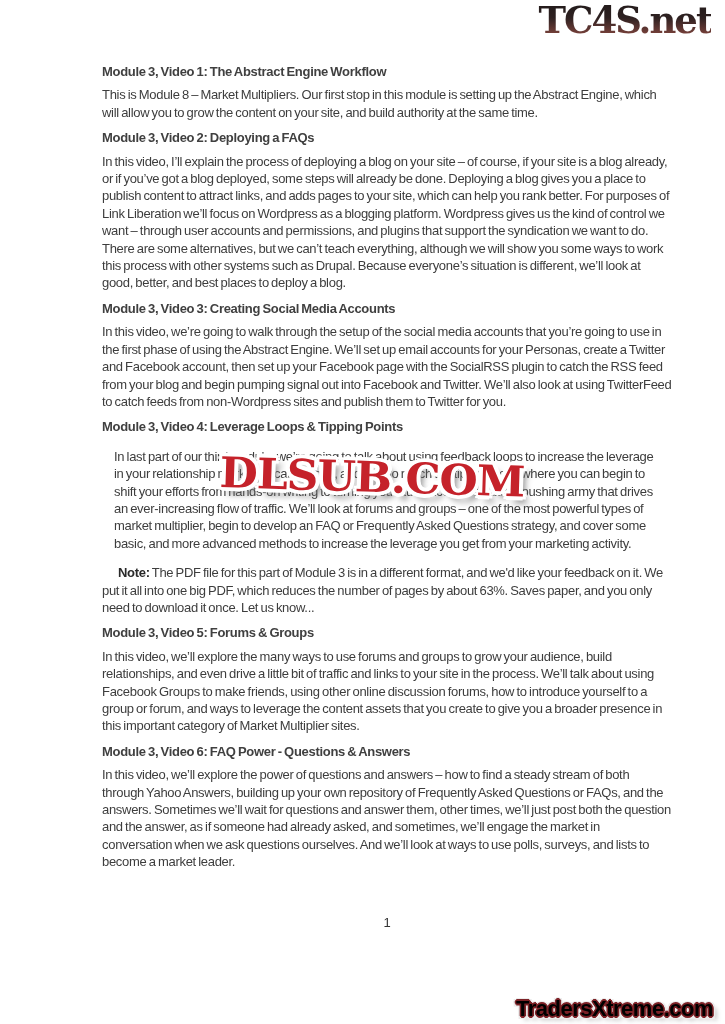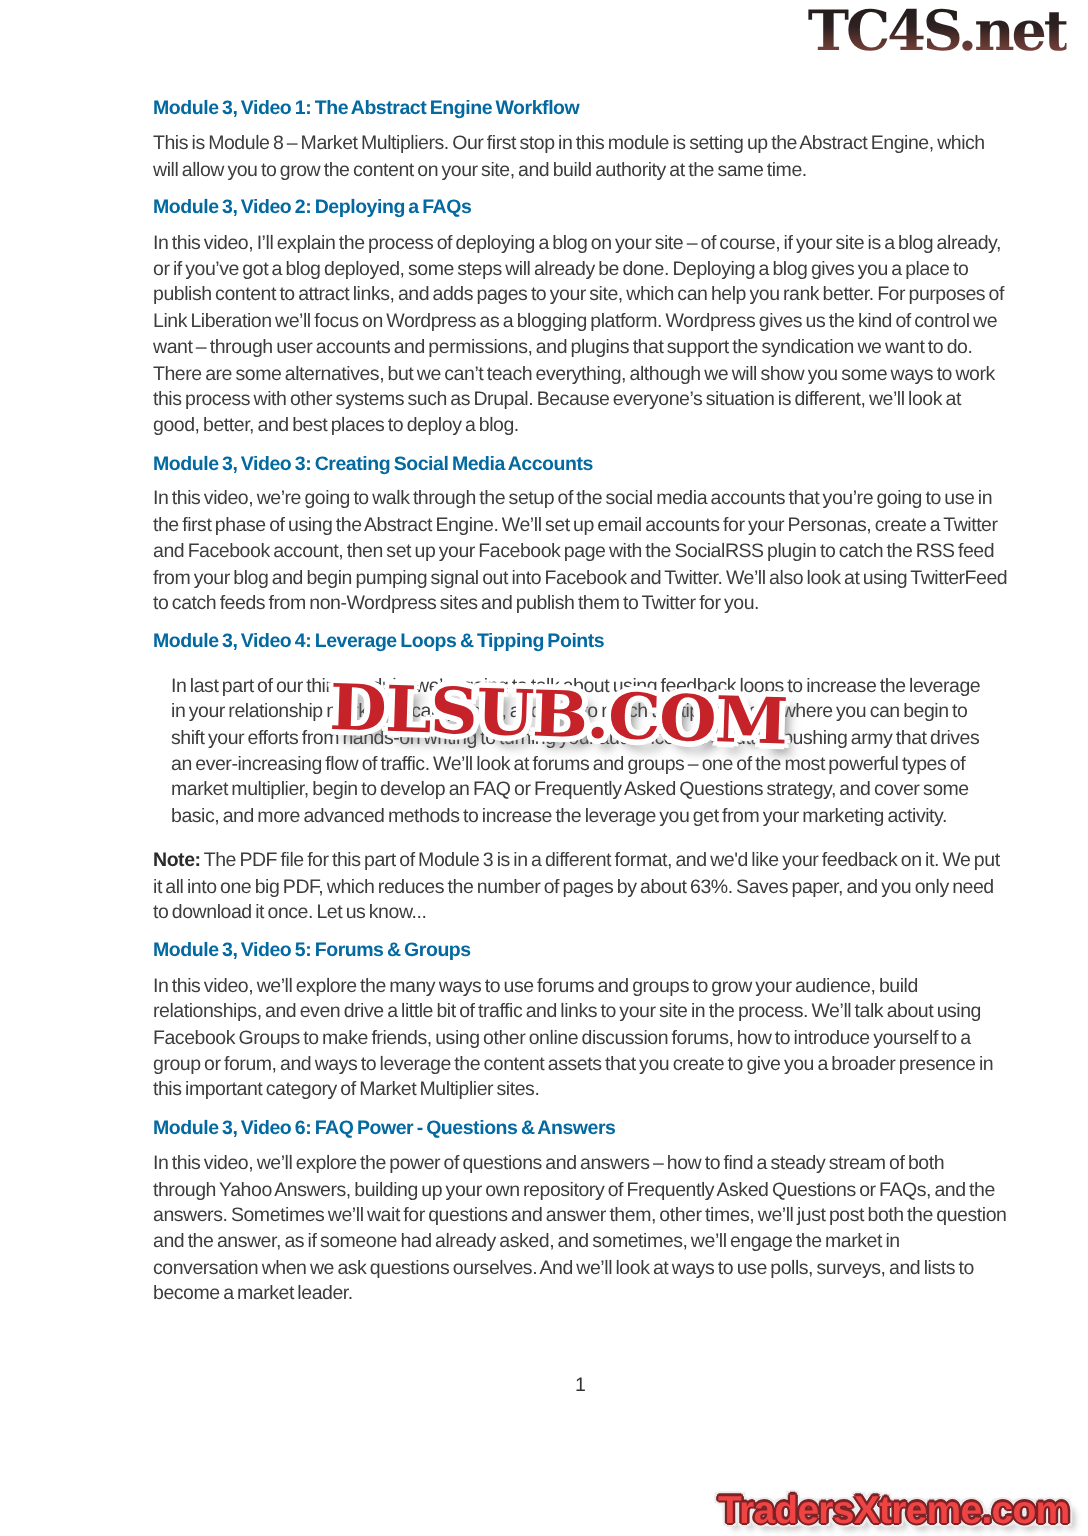--- a/index.html
+++ b/index.html
@@ -15,50 +15,50 @@
     background:linear-gradient(180deg,#221b1b 10%,#2e2121 45%,#6f3d37 78%,#a26052 100%);
     -webkit-background-clip:text;background-clip:text;color:transparent;
   }
   @supports not (-webkit-background-clip:text){ .tc4s{color:#3a2522;} }
   
   .content{
     position:absolute;left:102px;top:63px;width:570px;
     font-size:13px;line-height:17.4px;letter-spacing:-0.3px;word-spacing:-1px;
   }
   .sec-h{
-    font-size:13px;font-weight:bold;color:#0369a1;
+    font-size:13px;font-weight:bold;color:#404040;
     margin:7px 0 6px 0;line-height:17.4px;
   }
   .sec:first-child .sec-h{margin-top:0;}
   .sec-p{margin:0 0 8px 0;}
   .p4wrap{position:relative;margin:0 0 8px 0;}
   .p4wrap .sec-p{margin:12px;}
   .notep{margin:0;}
-  .notep b{color:#2a2a2a;}
+  .notep b{color:#2a2a2a;margin-left:16px;}
   
   .stamp{
     position:absolute;left:118px;top:16px;z-index:5;
     transform:rotate(1.8deg) scaleY(0.96);transform-origin:left top;
     font-family:"DejaVu Serif",serif;font-weight:bold;font-size:44px;
     letter-spacing:-1px;white-space:nowrap;color:#c5222a;
     text-shadow:
       -3px -3px 0 #fff, 3px -3px 0 #fff, -3px 3px 0 #fff, 3px 3px 0 #fff,
       -4px 0 0 #fff, 4px 0 0 #fff, 0 -4px 0 #fff, 0 4px 0 #fff,
       -2px -2px 0 #fff, 2px -2px 0 #fff, -2px 2px 0 #fff, 2px 2px 0 #fff,
       6px 7px 7px rgba(110,110,110,0.75);
   }
   .pagenum{
     position:absolute;left:102px;top:915px;width:570px;text-align:center;
     font-size:13px;color:#333;
   }
   
   .txtreme{
     position:absolute;right:12px;bottom:2px;
-    font-family:"Liberation Sans",sans-serif;font-weight:bold;font-size:26px;
-    letter-spacing:-0.5px;color:#ef4444;white-space:nowrap;
+    font-family:"Liberation Sans",sans-serif;font-weight:bold;font-size:22px;
+    letter-spacing:-0.5px;color:#000000;white-space:nowrap;
     text-shadow:
       -1px -1px 0 #7d2227, 1px -1px 0 #7d2227, -1px 1px 0 #7d2227, 1px 1px 0 #7d2227,
       -1.6px 0 0 #7d2227, 1.6px 0 0 #7d2227, 0 -1.6px 0 #7d2227, 0 1.6px 0 #7d2227,
       -3px 0 0 #ececec, 3px 0 0 #ececec, 0 -3px 0 #ececec, 0 3px 0 #ececec,
       -2.5px -2.5px 0 #ececec, 2.5px -2.5px 0 #ececec, -2.5px 2.5px 0 #ececec, 2.5px 2.5px 0 #ececec,
       4px 4px 5px #a8a8a8;
   }
 </style>
 </head>
 <body>

